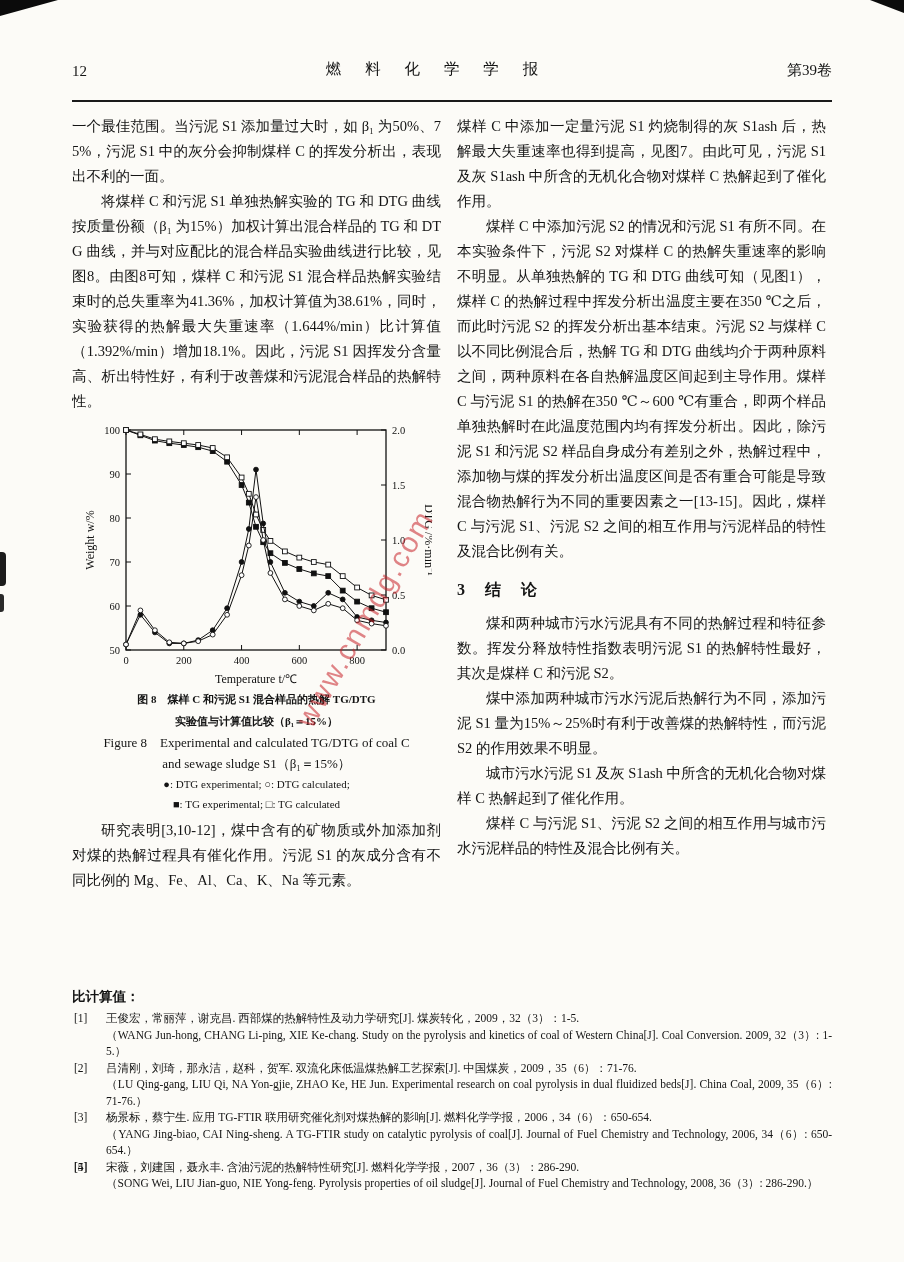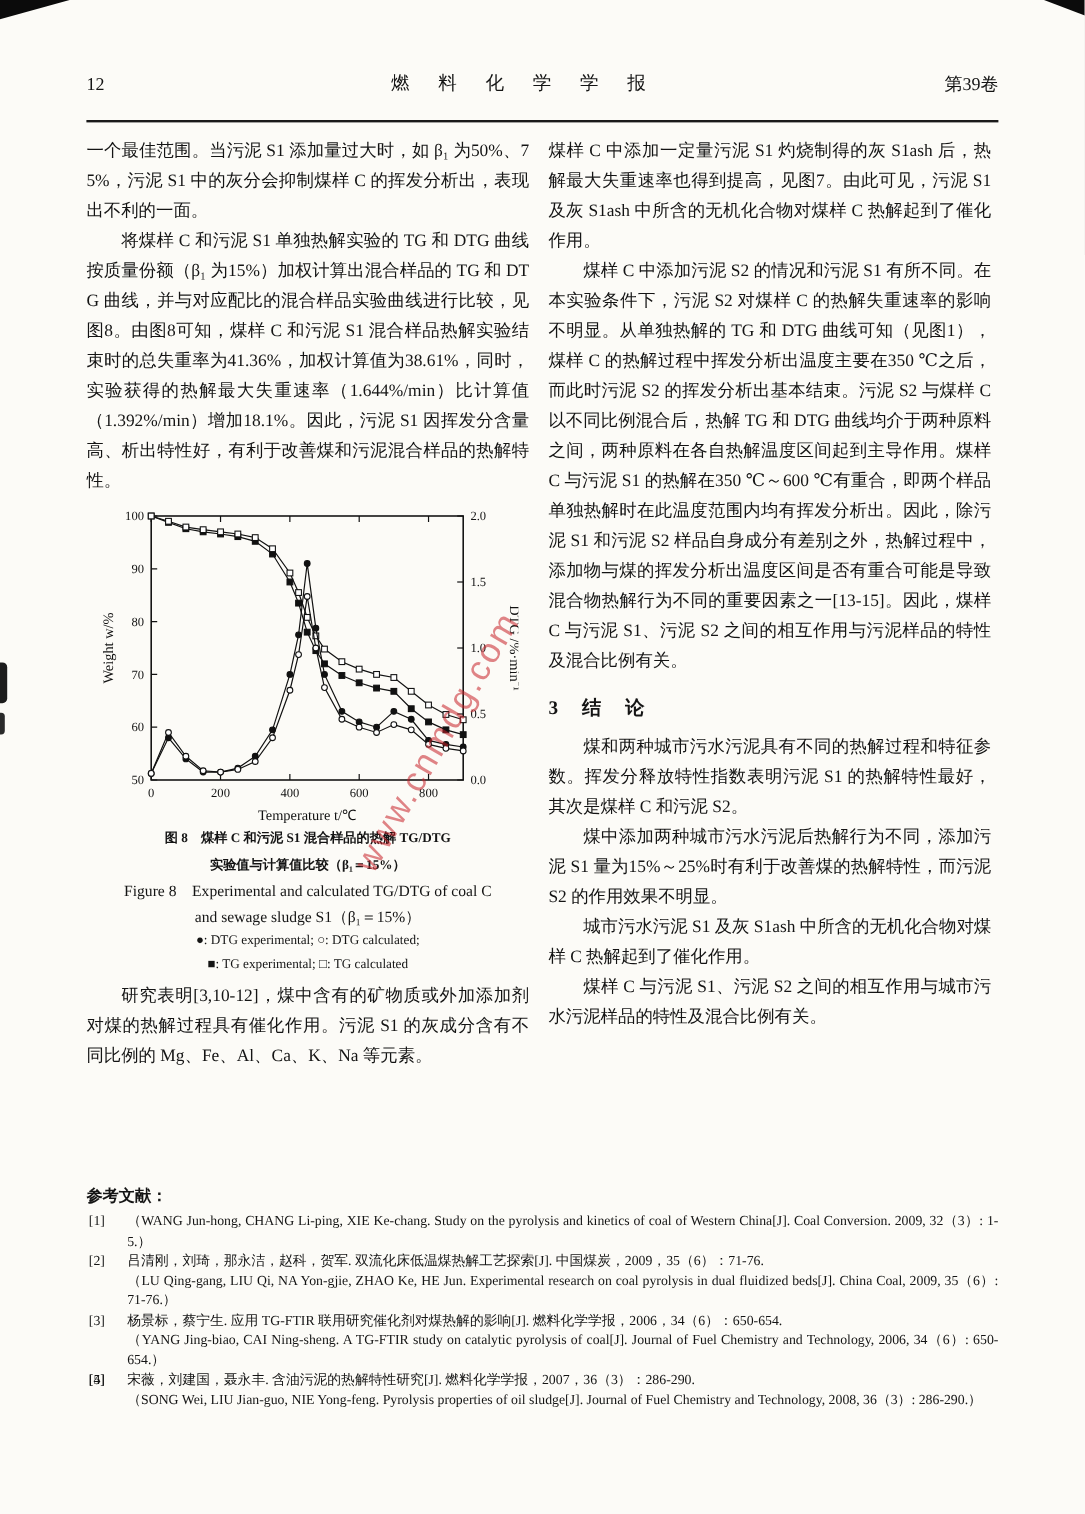--- a/index.html
+++ b/index.html
@@ -234,24 +234,25 @@
       <h3 class="section-heading">3　结　论</h3>
       <p class="para">煤和两种城市污水污泥具有不同的热解过程和特征参数。挥发分释放特性指数表明污泥 S1 的热解特性最好，其次是煤样 C 和污泥 S2。</p>
       <p class="para">煤中添加两种城市污水污泥后热解行为不同，添加污泥 S1 量为15%～25%时有利于改善煤的热解特性，而污泥 S2 的作用效果不明显。</p>
       <p class="para">城市污水污泥 S1 及灰 S1ash 中所含的无机化合物对煤样 C 热解起到了催化作用。</p>
       <p class="para">煤样 C 与污泥 S1、污泥 S2 之间的相互作用与城市污水污泥样品的特性及混合比例有关。</p>
     </div>
 
   </div>
 
   <div class="references">
-    <div class="ref-heading">参考文献：</div>
+    <div class="ref-heading">比计算值：</div>
 
     <div class="ref-item">
       <span class="ref-label">[1]</span>
+      <span class="ref-cn">王俊宏，常丽萍，谢克昌. 西部煤的热解特性及动力学研究[J]. 煤炭转化，2009，32（3）：1-5.</span>
       <div class="ref-en">（WANG Jun-hong, CHANG Li-ping, XIE Ke-chang. Study on the pyrolysis and kinetics of coal of Western China[J]. Coal Conversion. 2009, 32（3）: 1-5.）</div>
     </div>
     <div class="ref-item">
       <span class="ref-label">[2]</span>
       <span class="ref-cn">吕清刚，刘琦，那永洁，赵科，贺军. 双流化床低温煤热解工艺探索[J]. 中国煤炭，2009，35（6）：71-76.</span>
       <div class="ref-en">（LU Qing-gang, LIU Qi, NA Yon-gjie, ZHAO Ke, HE Jun. Experimental research on coal pyrolysis in dual fluidized beds[J]. China Coal, 2009, 35（6）: 71-76.）</div>
     </div>
     <div class="ref-item">
       <span class="ref-label">[3]</span>
       <span class="ref-cn">杨景标，蔡宁生. 应用 TG-FTIR 联用研究催化剂对煤热解的影响[J]. 燃料化学学报，2006，34（6）：650-654.</span>

